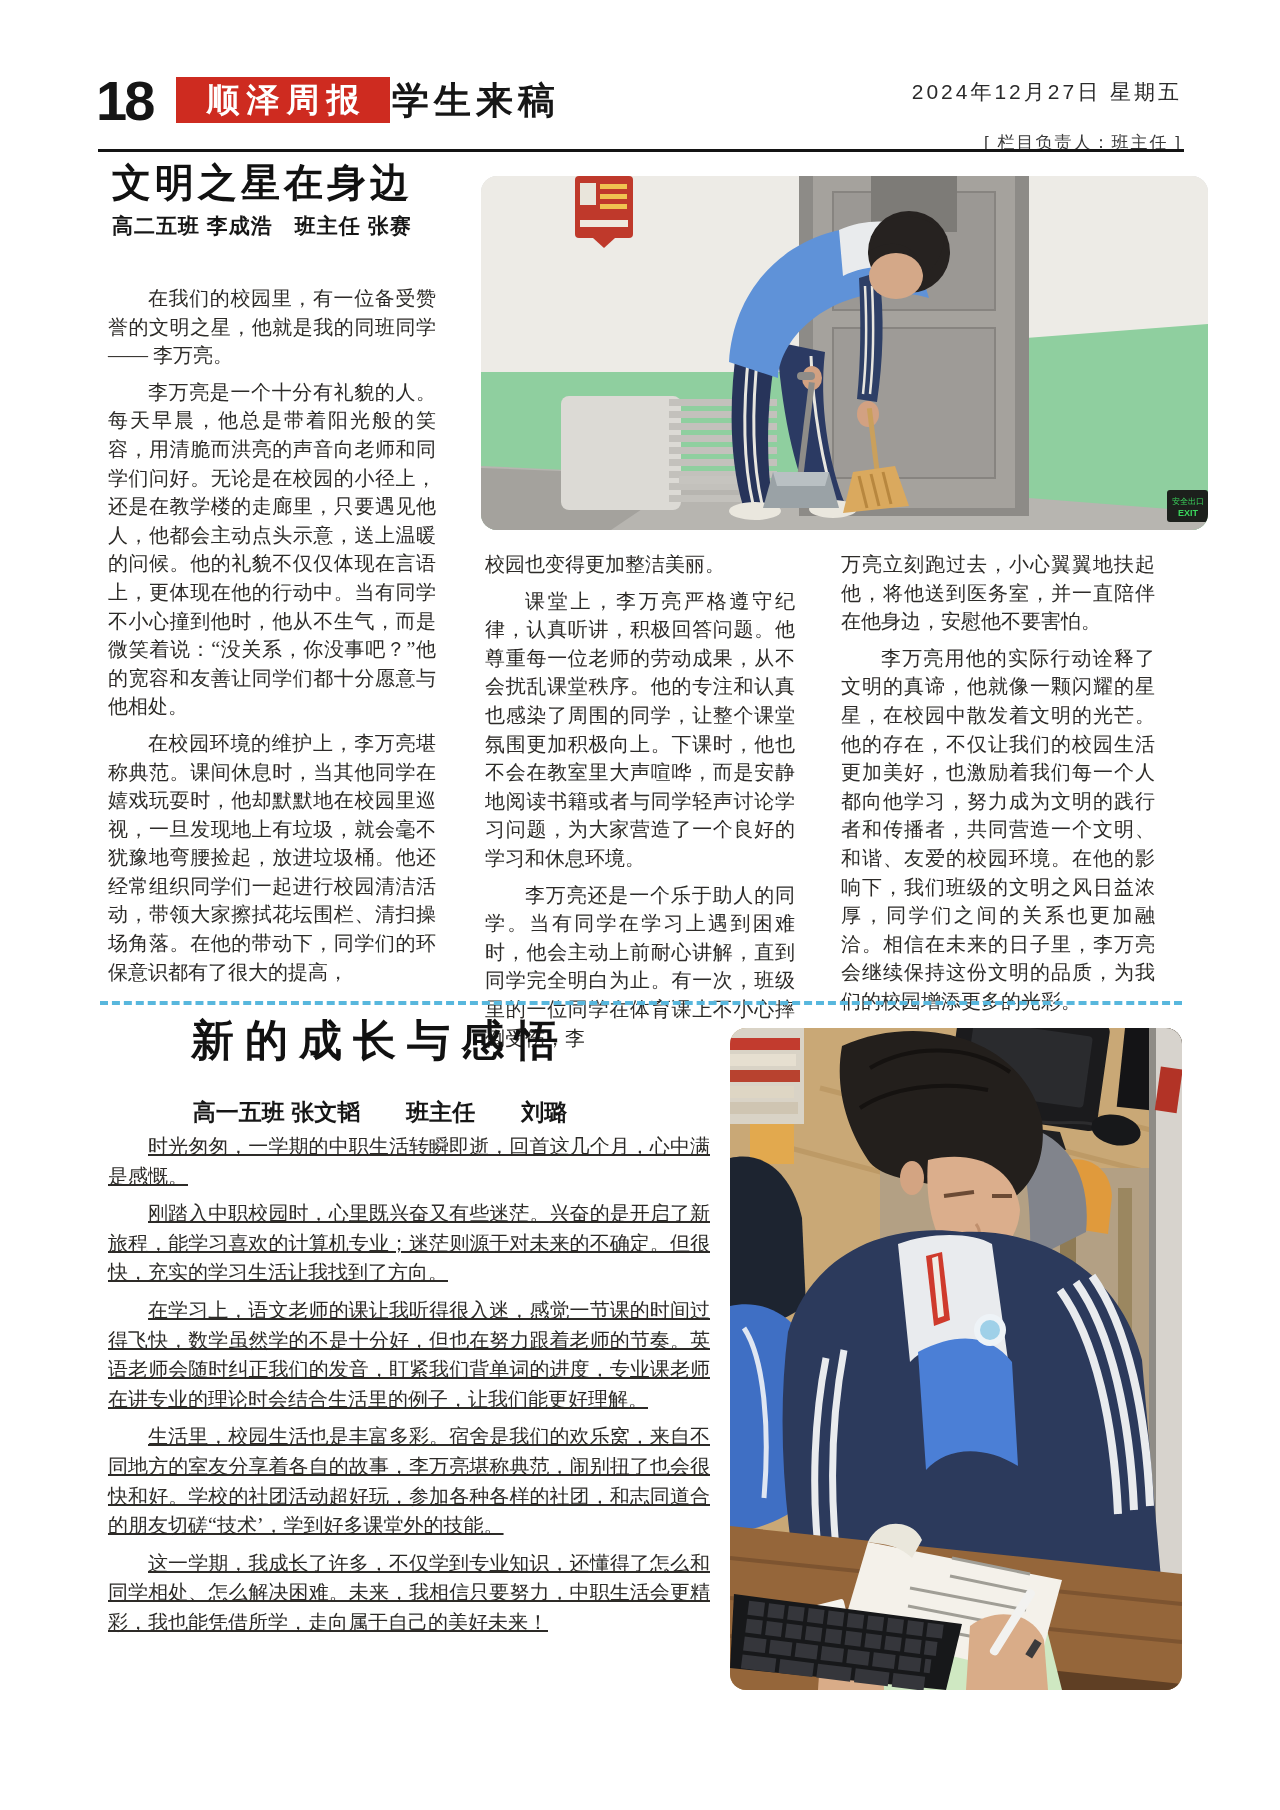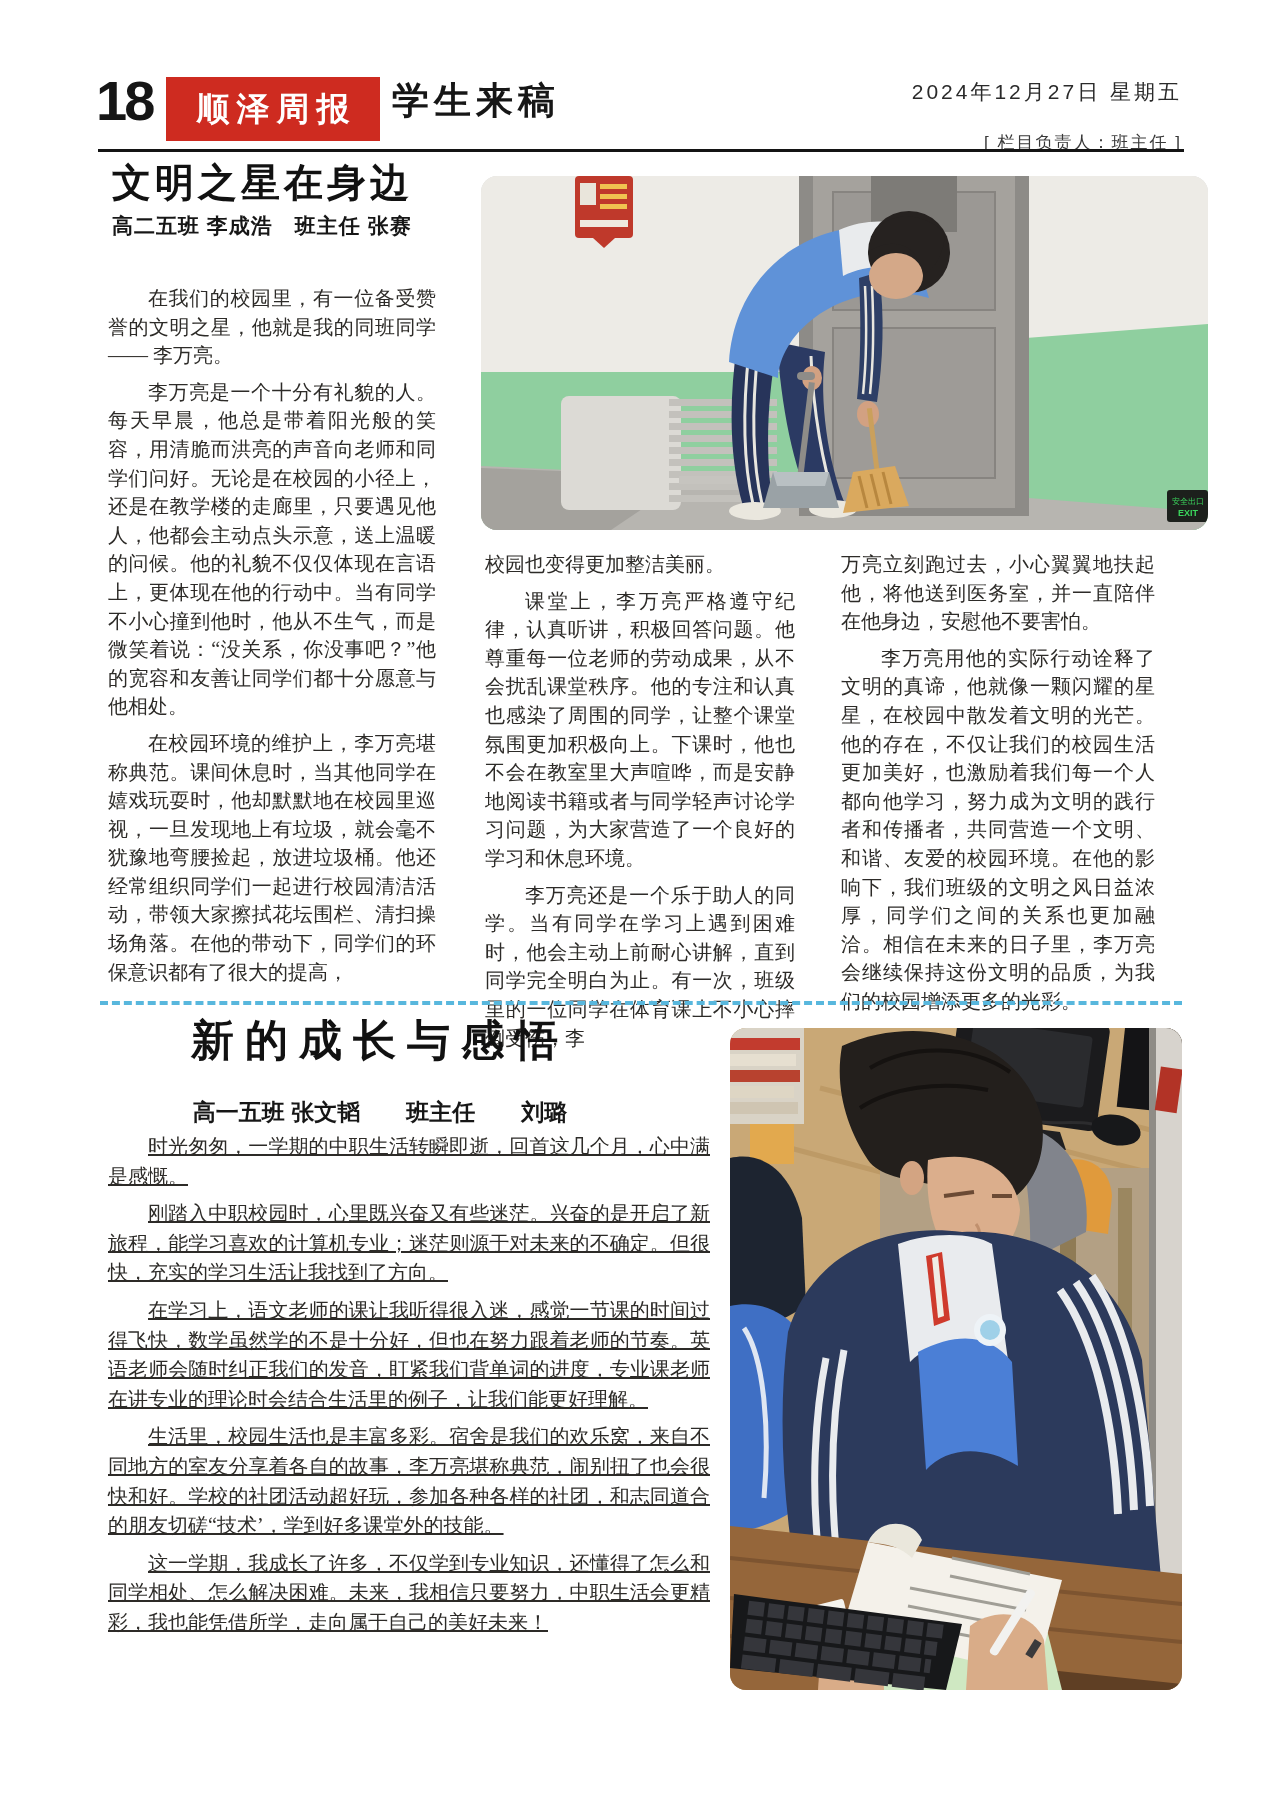--- a/index.html
+++ b/index.html
@@ -2,21 +2,21 @@
 <html><head>
 <meta charset="utf-8">
 <style>
   html,body{margin:0;padding:0;background:#ffffff;}
   .page{position:relative;width:1280px;height:1810px;background:#ffffff;overflow:hidden;
         font-family:"Liberation Serif","DejaVu Serif",serif;color:#2d2b28;}
 
   
   .hdr-num{position:absolute;left:96px;top:68px;font:700 56px "Liberation Sans","DejaVu Sans",sans-serif;
            color:#161616;letter-spacing:-3px;}
-  .masthead{position:absolute;left:166px;top:77px;width:214px;height:64px;background:#ce2b20;
+  .masthead{position:absolute;left:176px;top:77px;width:214px;height:46px;background:#ce2b20;
             color:#fff;display:flex;align-items:center;justify-content:center;
             font:700 33px "Liberation Serif",serif;letter-spacing:7px;padding-left:7px;box-sizing:border-box;}
   .section{position:absolute;left:392px;top:76px;font:700 37px "Liberation Sans","DejaVu Sans",sans-serif;
            letter-spacing:5px;color:#161616;}
   .hdr-right{position:absolute;right:98px;top:78px;text-align:right;
              font-family:"Liberation Sans","DejaVu Sans",sans-serif;color:#2a2a2a;}
   .hdr-date{font-size:21px;letter-spacing:3px;}
   .hdr-editor{font-size:17px;margin-top:25px;letter-spacing:2px;color:#383838;}
   .rule{position:absolute;left:98px;top:149px;width:1086px;height:3px;background:#141414;}
 

